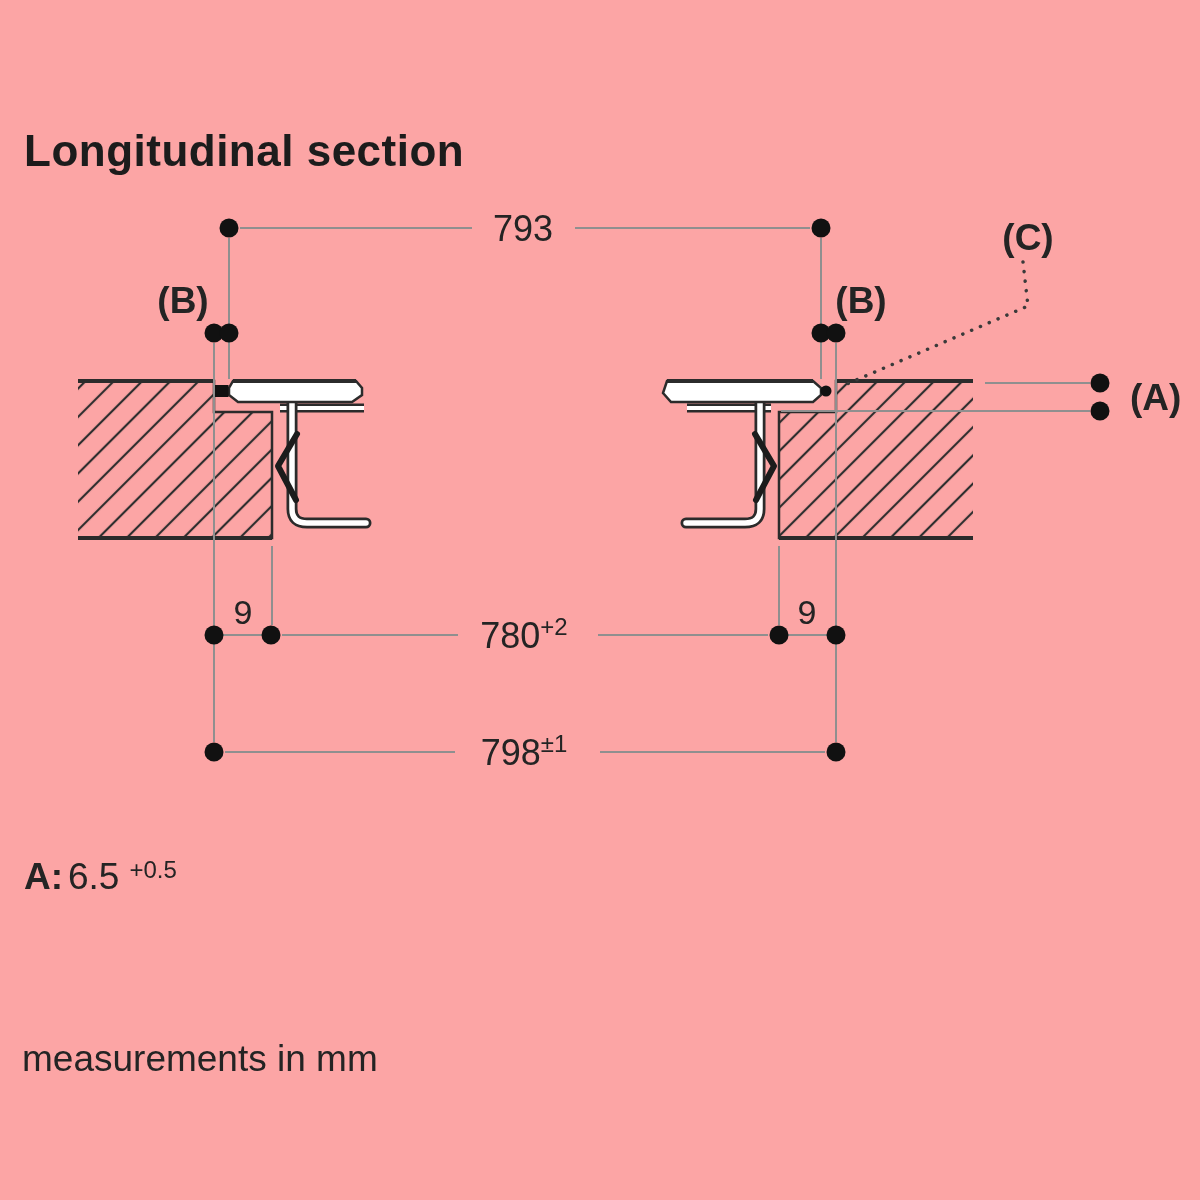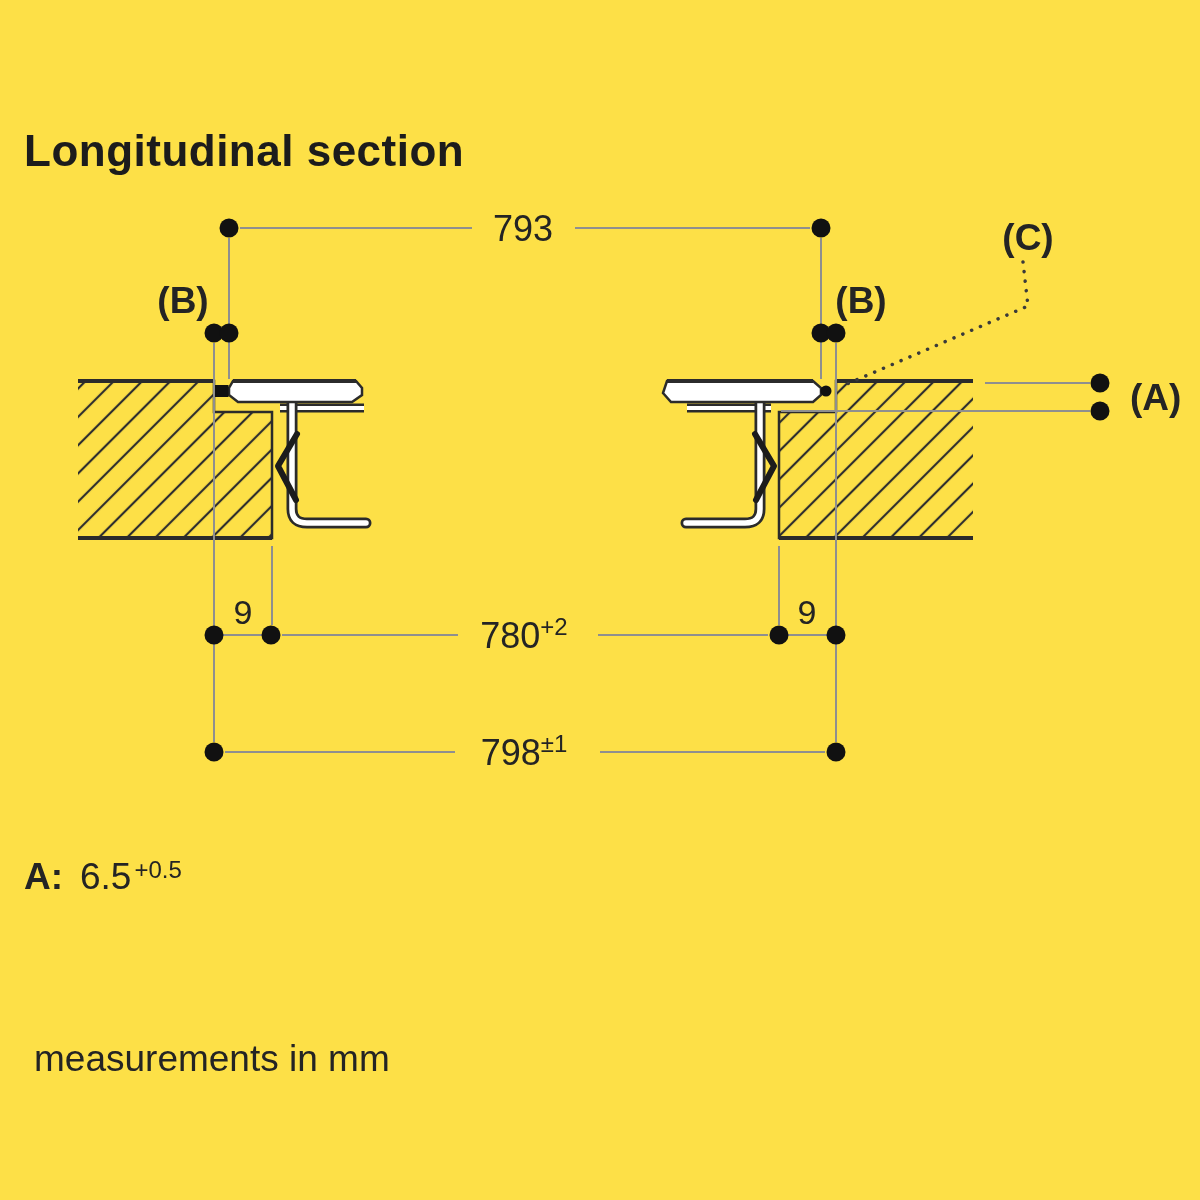--- a/index.html
+++ b/index.html
@@ -4,21 +4,21 @@
 <style>
   html, body {
     margin: 0;
     padding: 0;
     background: #ffffff;
   }
   #page {
     position: relative;
     width: 1200px;
     height: 1200px;
-    background: #fde047;
+    background: #fca5a5;
     font-family: "Liberation Sans", sans-serif;
     color: #1f1f1f;
     overflow: hidden;
   }
   #page-title {
     position: absolute;
     left: 24px;
     top: 126px;
     font-size: 44px;
     font-weight: bold;
@@ -57,30 +57,30 @@
     font-size: 37px;
     line-height: 50px;
     color: #242424;
   }
   .legend-row { white-space: nowrap; }
   .legend-key {
     font-weight: bold;
     display: inline-block;
     min-width: 44px;
   }
-  .legend-value { margin-left: 12px; }
+  .legend-value { margin-left: 0; }
   .legend-row sup {
     font-size: 24px;
     position: relative;
     top: 2px;
-    left: 3px;
+    left: 10px;
   }
   #footnote {
     position: absolute;
-    left: 34px;
+    left: 22px;
     top: 1038px;
     font-size: 37px;
     color: #242424;
     white-space: nowrap;
   }
 </style>
 </head>
 <body>
 
 <div id="page">

